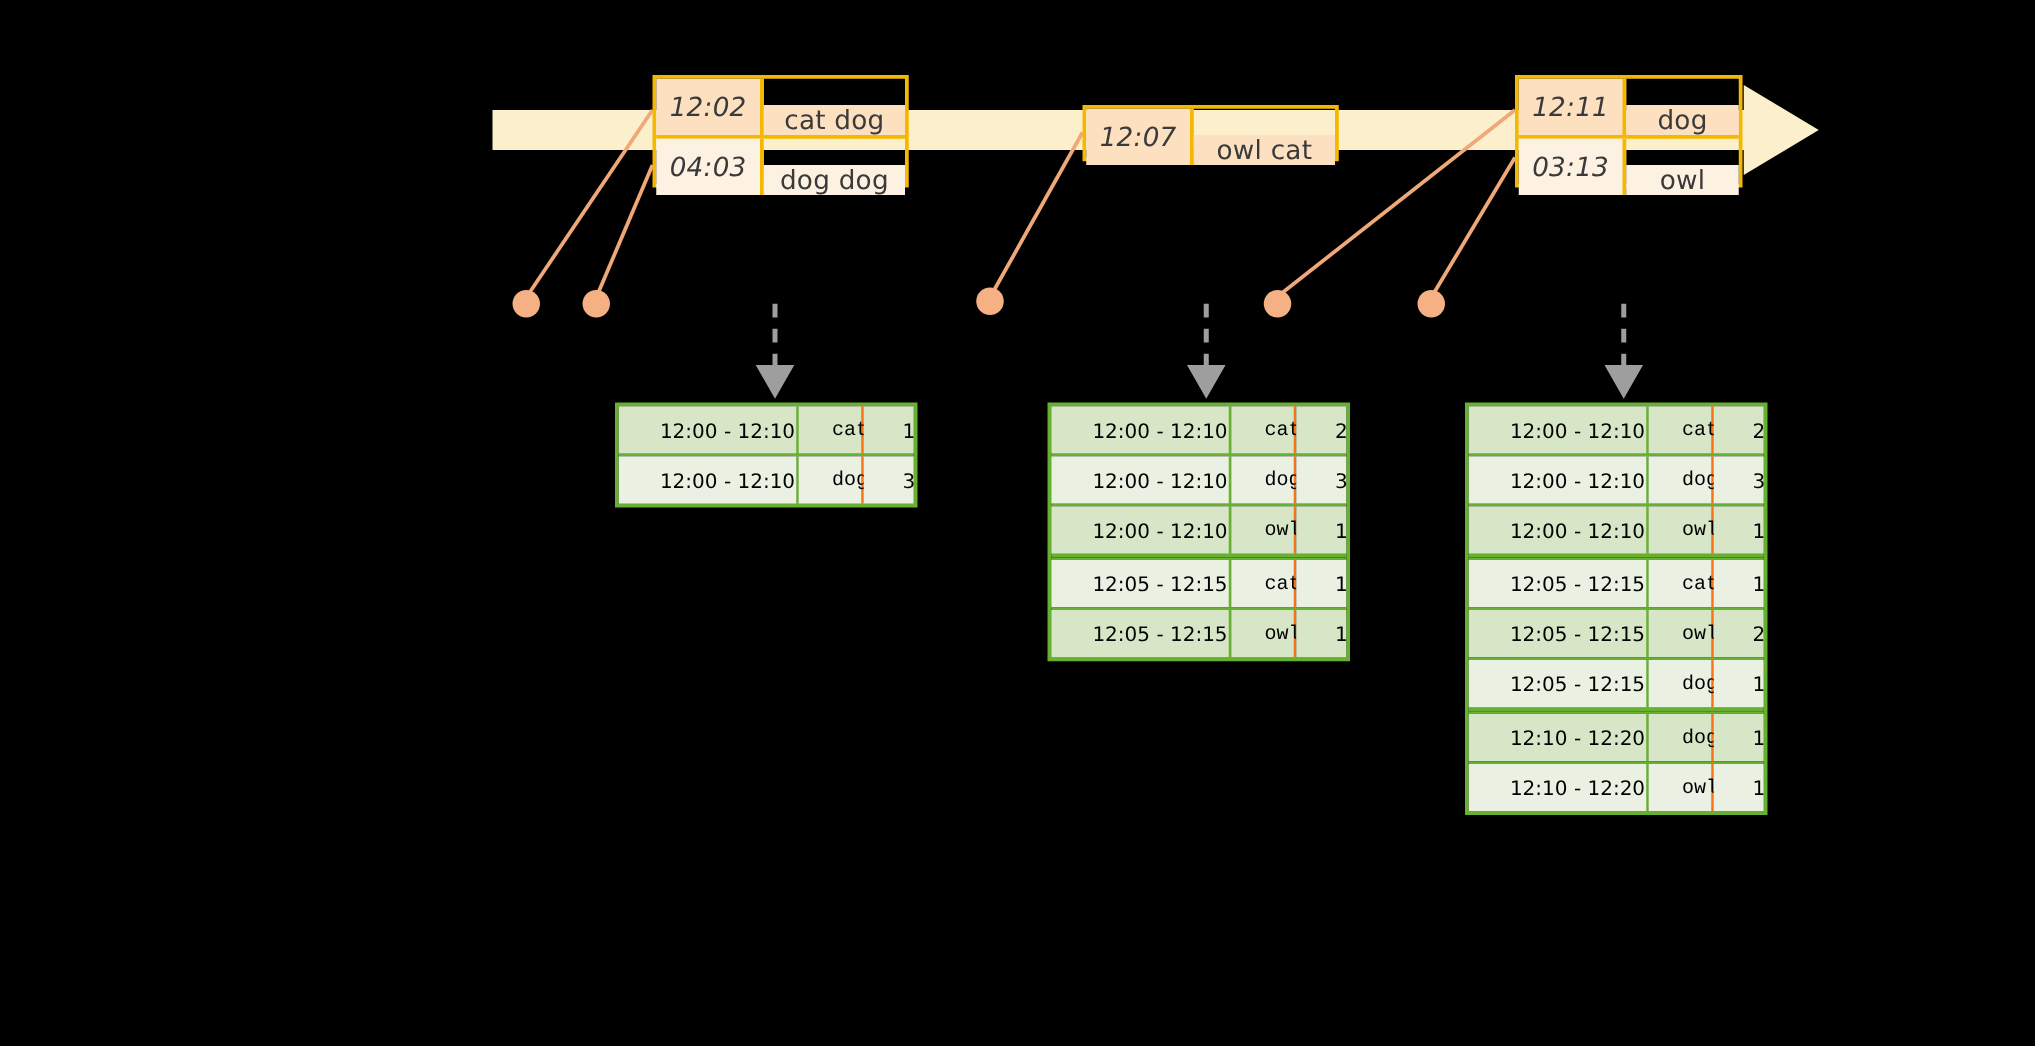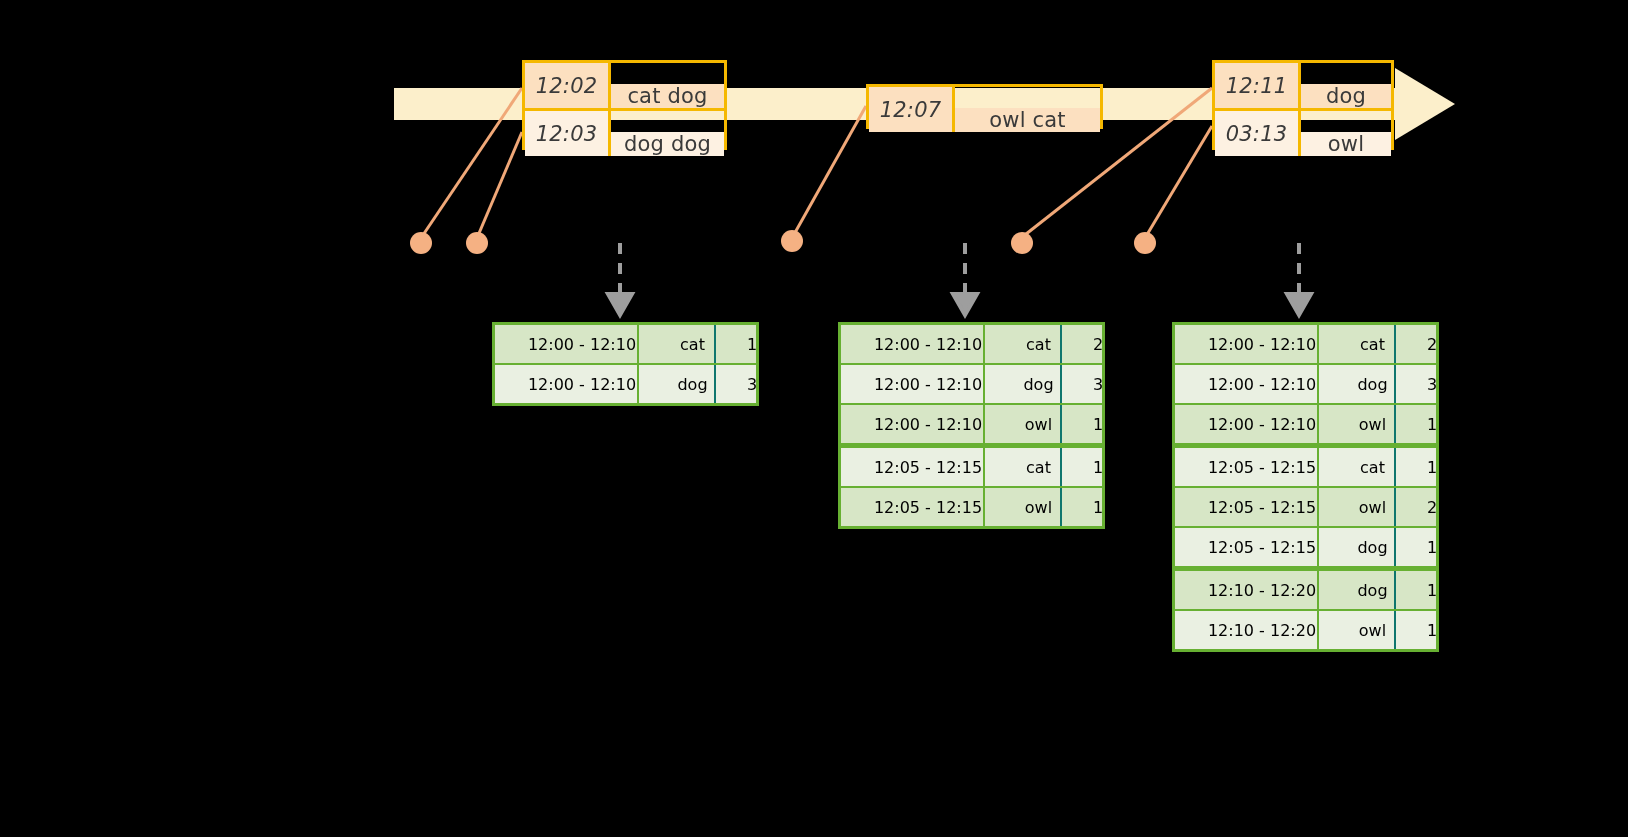--- a/index.html
+++ b/index.html
@@ -89,22 +89,23 @@
     box-sizing: border-box;
     color: #000000;
     font-size: 16px;
     padding-left: 32px;
   }
   .rcell.win {
     width: 144px;
     border-right: 2px solid #67B032;
   }
   .rcell.word {
-    width: 77px;
-    border-right: 2px solid #0f766e;
+    width: 52px;
+    border-right: 2px solid #f97316;
+    font-family: Liberation Mono, monospace;
   }
   .rcell.cnt {
     width: 40px;
   }
   .res-row.band-end { border-bottom: 3px solid #67B032; }
 
   .dot {
     position: absolute;
     width: 22px;
     height: 22px;
@@ -148,26 +149,26 @@
   <div class="dot" style="left:781px; top:230px;"></div>
   <div class="dot" style="left:1011px; top:232px;"></div>
   <div class="dot" style="left:1134px; top:232px;"></div>
 
   <div class="event-group" style="left:522px; top:60px; width:205px; height:90px;">
     <div class="event-row shade-dark">
       <div class="cell time">12:02</div>
       <div class="cell words">cat dog</div>
     </div>
     <div class="event-row shade-light">
-      <div class="cell time">12:03</div>
+      <div class="cell time">04:03</div>
       <div class="cell words">dog dog</div>
     </div>
   </div>
 
-  <div class="event-group" style="left:866px; top:84px; width:237px; height:45px;">
+  <div class="event-group" style="left:866px; top:84px; width:205px; height:45px;">
     <div class="event-row shade-dark">
       <div class="cell time">12:07</div>
       <div class="cell words">owl cat</div>
     </div>
   </div>
 
   <div class="event-group" style="left:1212px; top:60px; width:182px; height:90px;text-align:right;">
     <div class="event-row shade-dark">
       <div class="cell time">12:11</div>
       <div class="cell words">dog</div>

